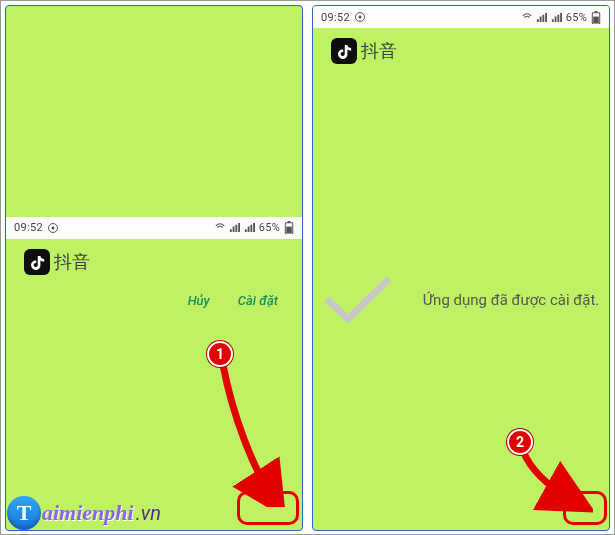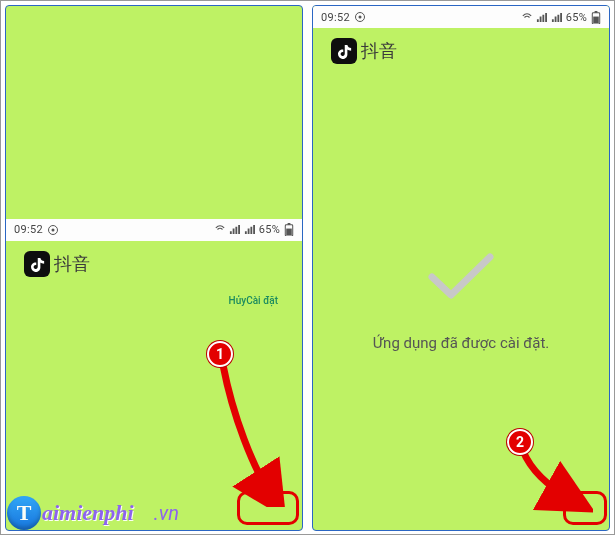--- a/index.html
+++ b/index.html
@@ -66,31 +66,33 @@
     flex: 1;
     padding: 18px 18px 0;
     font-size: 14.5px;
     color: #555;
     line-height: 1.55;
   }
 
   .actionbar {
     display: flex;
     justify-content: flex-end;
+    gap: 28px;
     padding: 12px 24px 12px;
-    font-size: 10px;
+    font-size: 13px;
     font-weight: 500;
     color: #1c8c5f;
+    font-style: italic;
   }
   .actionbar span { cursor: pointer; }
 
   .right-body {
     flex: 1;
     display: flex;
-    flex-direction: column;
+    flex-direction: row;
     align-items: center;
     justify-content: center;
     gap: 30px;
     color: #555;
   }
   .checkmark { color: #c8c8c8; }
   .installed-msg { font-size: 15px; }
 
   
   .callout {
@@ -144,22 +146,22 @@
     font-family: Georgia, serif;
     font-style: italic;
     font-weight: 700;
     font-size: 22px;
     color: #8b5cf6;
     text-shadow: 1px 1px 0 #fff;
   }
   .wm-suffix {
     font-style: italic;
     font-size: 20px;
-    color: #8b5cf6;
-    margin-left: 19px;
+    color: #4c1d95;
+    margin-left: 1px;
   }
 
   .bars svg { display:block; }
 </style>
 </head>
 <body>
 
 <div class="frame" id="phone-left">
 
   <div class="statusbar">

